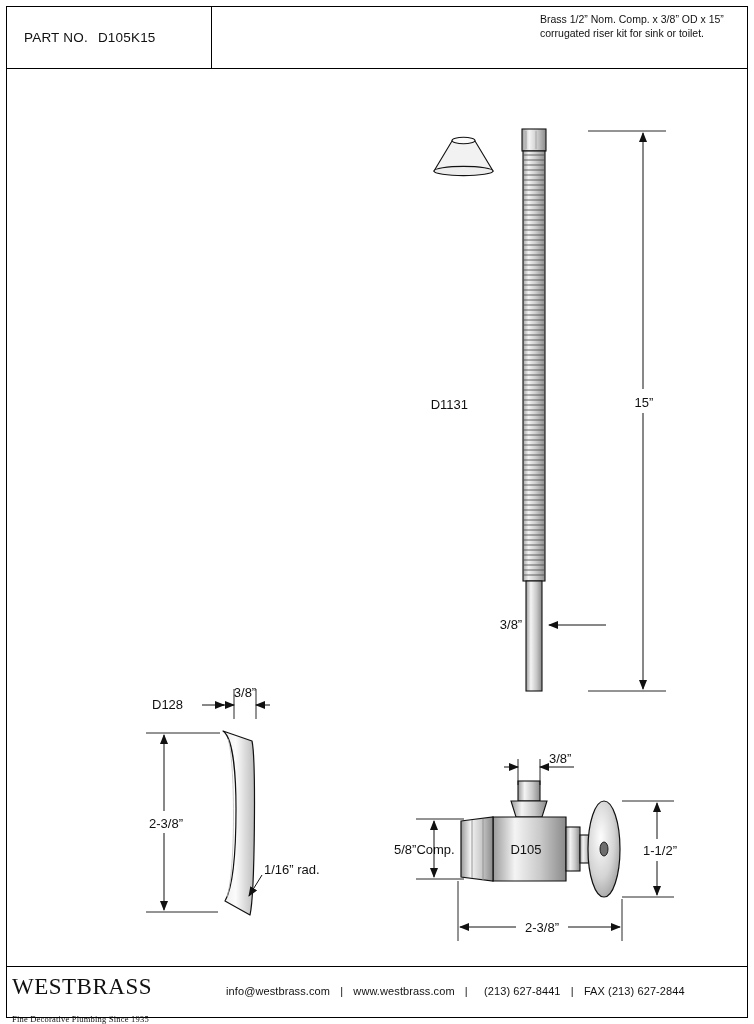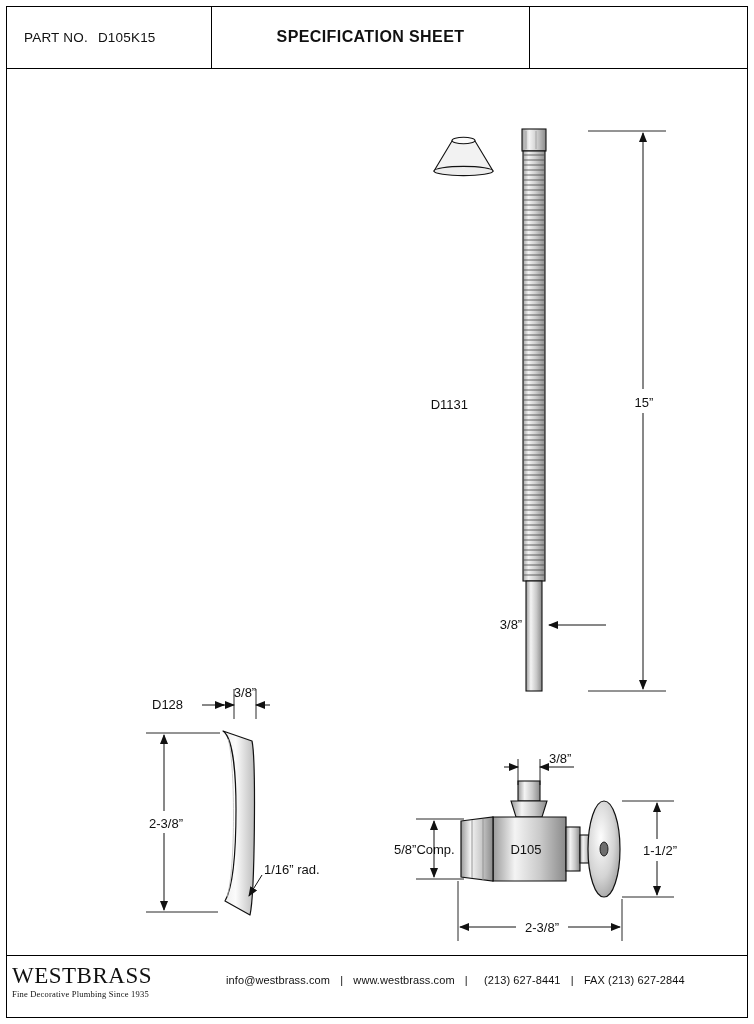--- a/index.html
+++ b/index.html
@@ -74,40 +74,40 @@
     align-items: flex-start;
     font-size: 10.5px;
     line-height: 1.35;
   }
   
   .footer {
     position: absolute;
     left: 6px;
     bottom: 6px;
     width: 742px;
-    height: 63px;
+    height: 52px;
     border-top: 1px solid #000;
     box-sizing: border-box;
   }
   .brand {
     position: absolute;
     left: 6px;
     top: 8px;
   }
   .brand .brand-name {
     font-family: "Liberation Serif", serif;
     font-size: 23px;
     letter-spacing: 0.5px;
     line-height: 1;
   }
   .brand .brand-tag {
     font-family: "Liberation Serif", serif;
     font-size: 8.5px;
     letter-spacing: 0.2px;
-    margin-top: 2px;
+    margin-top: 16px;
   }
   .footer-contact {
     position: absolute;
     left: 220px;
     top: 18px;
     font-size: 11px;
     letter-spacing: 0.1px;
     white-space: nowrap;
   }
   .footer-contact .sep { padding: 0 7px; }
@@ -134,21 +134,21 @@
 <body>
 
 <div id="sheet">
   <div class="outer-border"></div>
 
   <div class="header">
     <div class="hdr-cell hdr-left">
       <span class="partno-label">PART NO.</span>
       <span class="partno-value">D105K15</span>
     </div>
-    <div class="hdr-cell hdr-mid">SPECIFICATION SHEET</div>
+    <div class="hdr-cell hdr-right">Brass 1/2” Nom. Comp. x 3/8” OD x 15” corrugated riser kit for sink or toilet.</div>
   </div>
 
   <div class="drawing">
     <svg class="canvas" viewBox="0 0 742 897" xmlns="http://www.w3.org/2000/svg">
       <defs>
         <marker id="arrA" markerWidth="10" markerHeight="8" refX="9" refY="4" orient="auto" markerUnits="userSpaceOnUse">
           <path d="M0,0 L10,4 L0,8 z" fill="#111"></path>
         </marker>
         <marker id="arrB" markerWidth="10" markerHeight="8" refX="1" refY="4" orient="auto" markerUnits="userSpaceOnUse">
           <path d="M10,0 L0,4 L10,8 z" fill="#111"></path>

